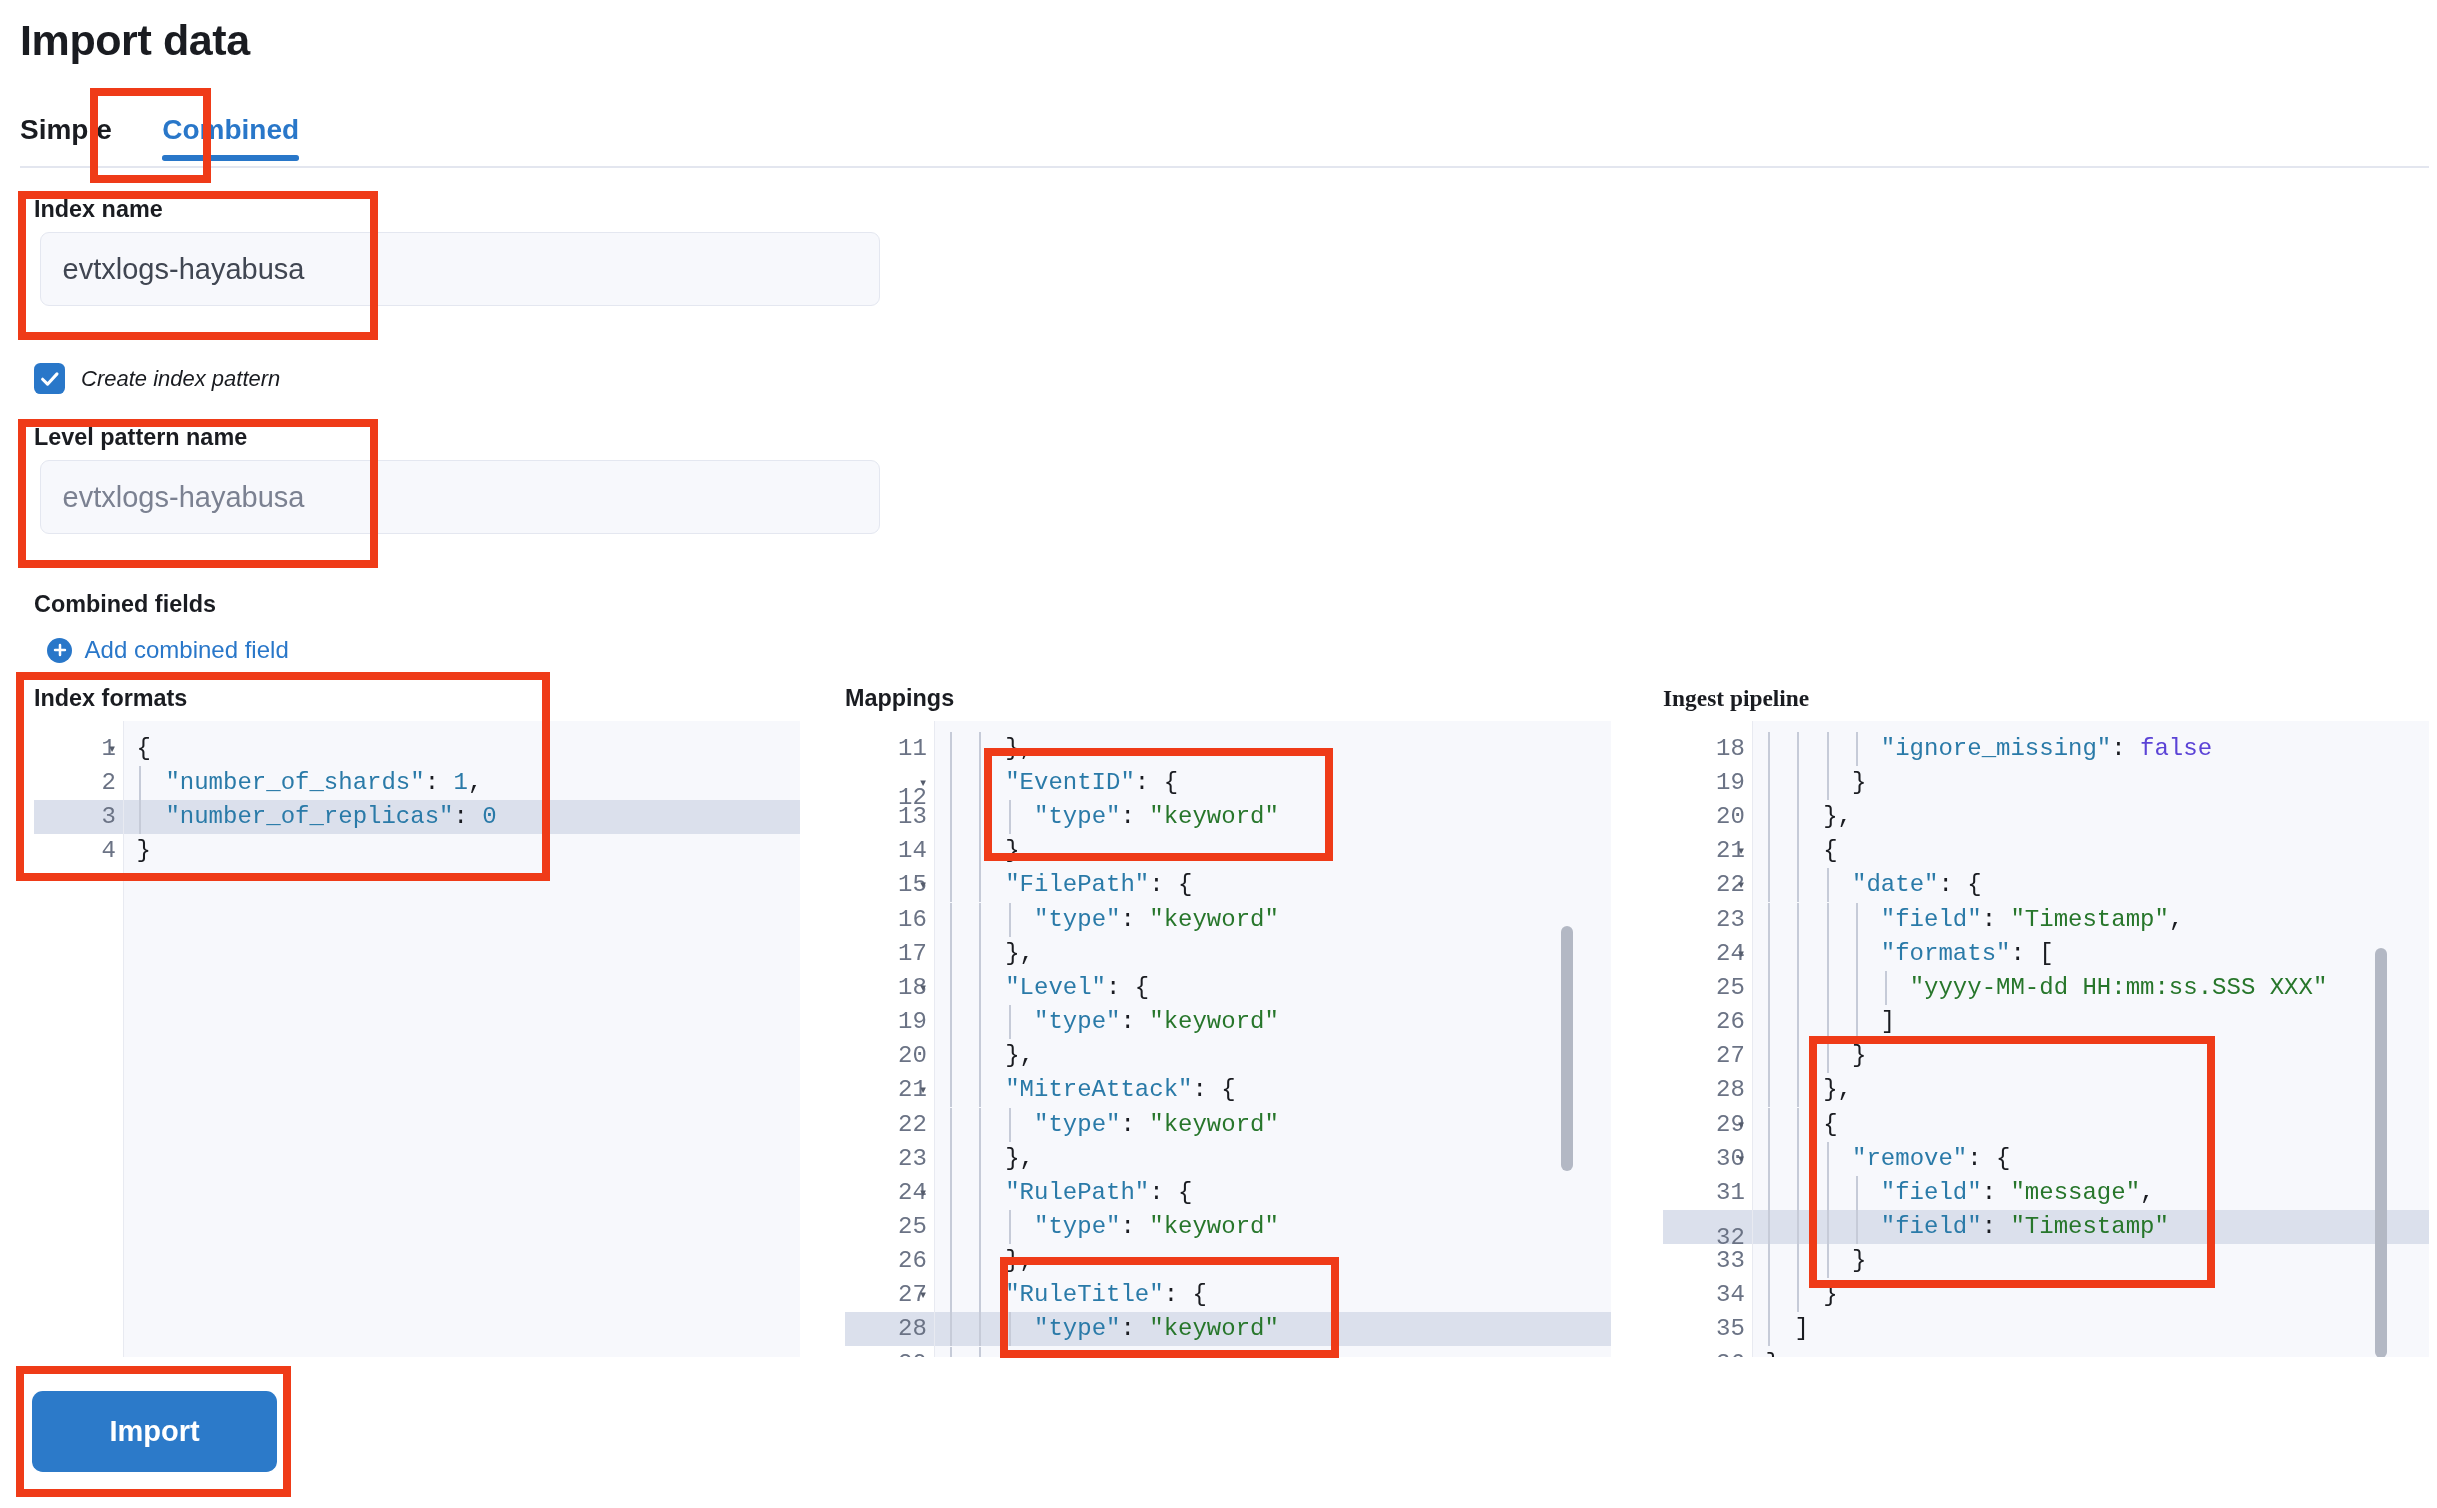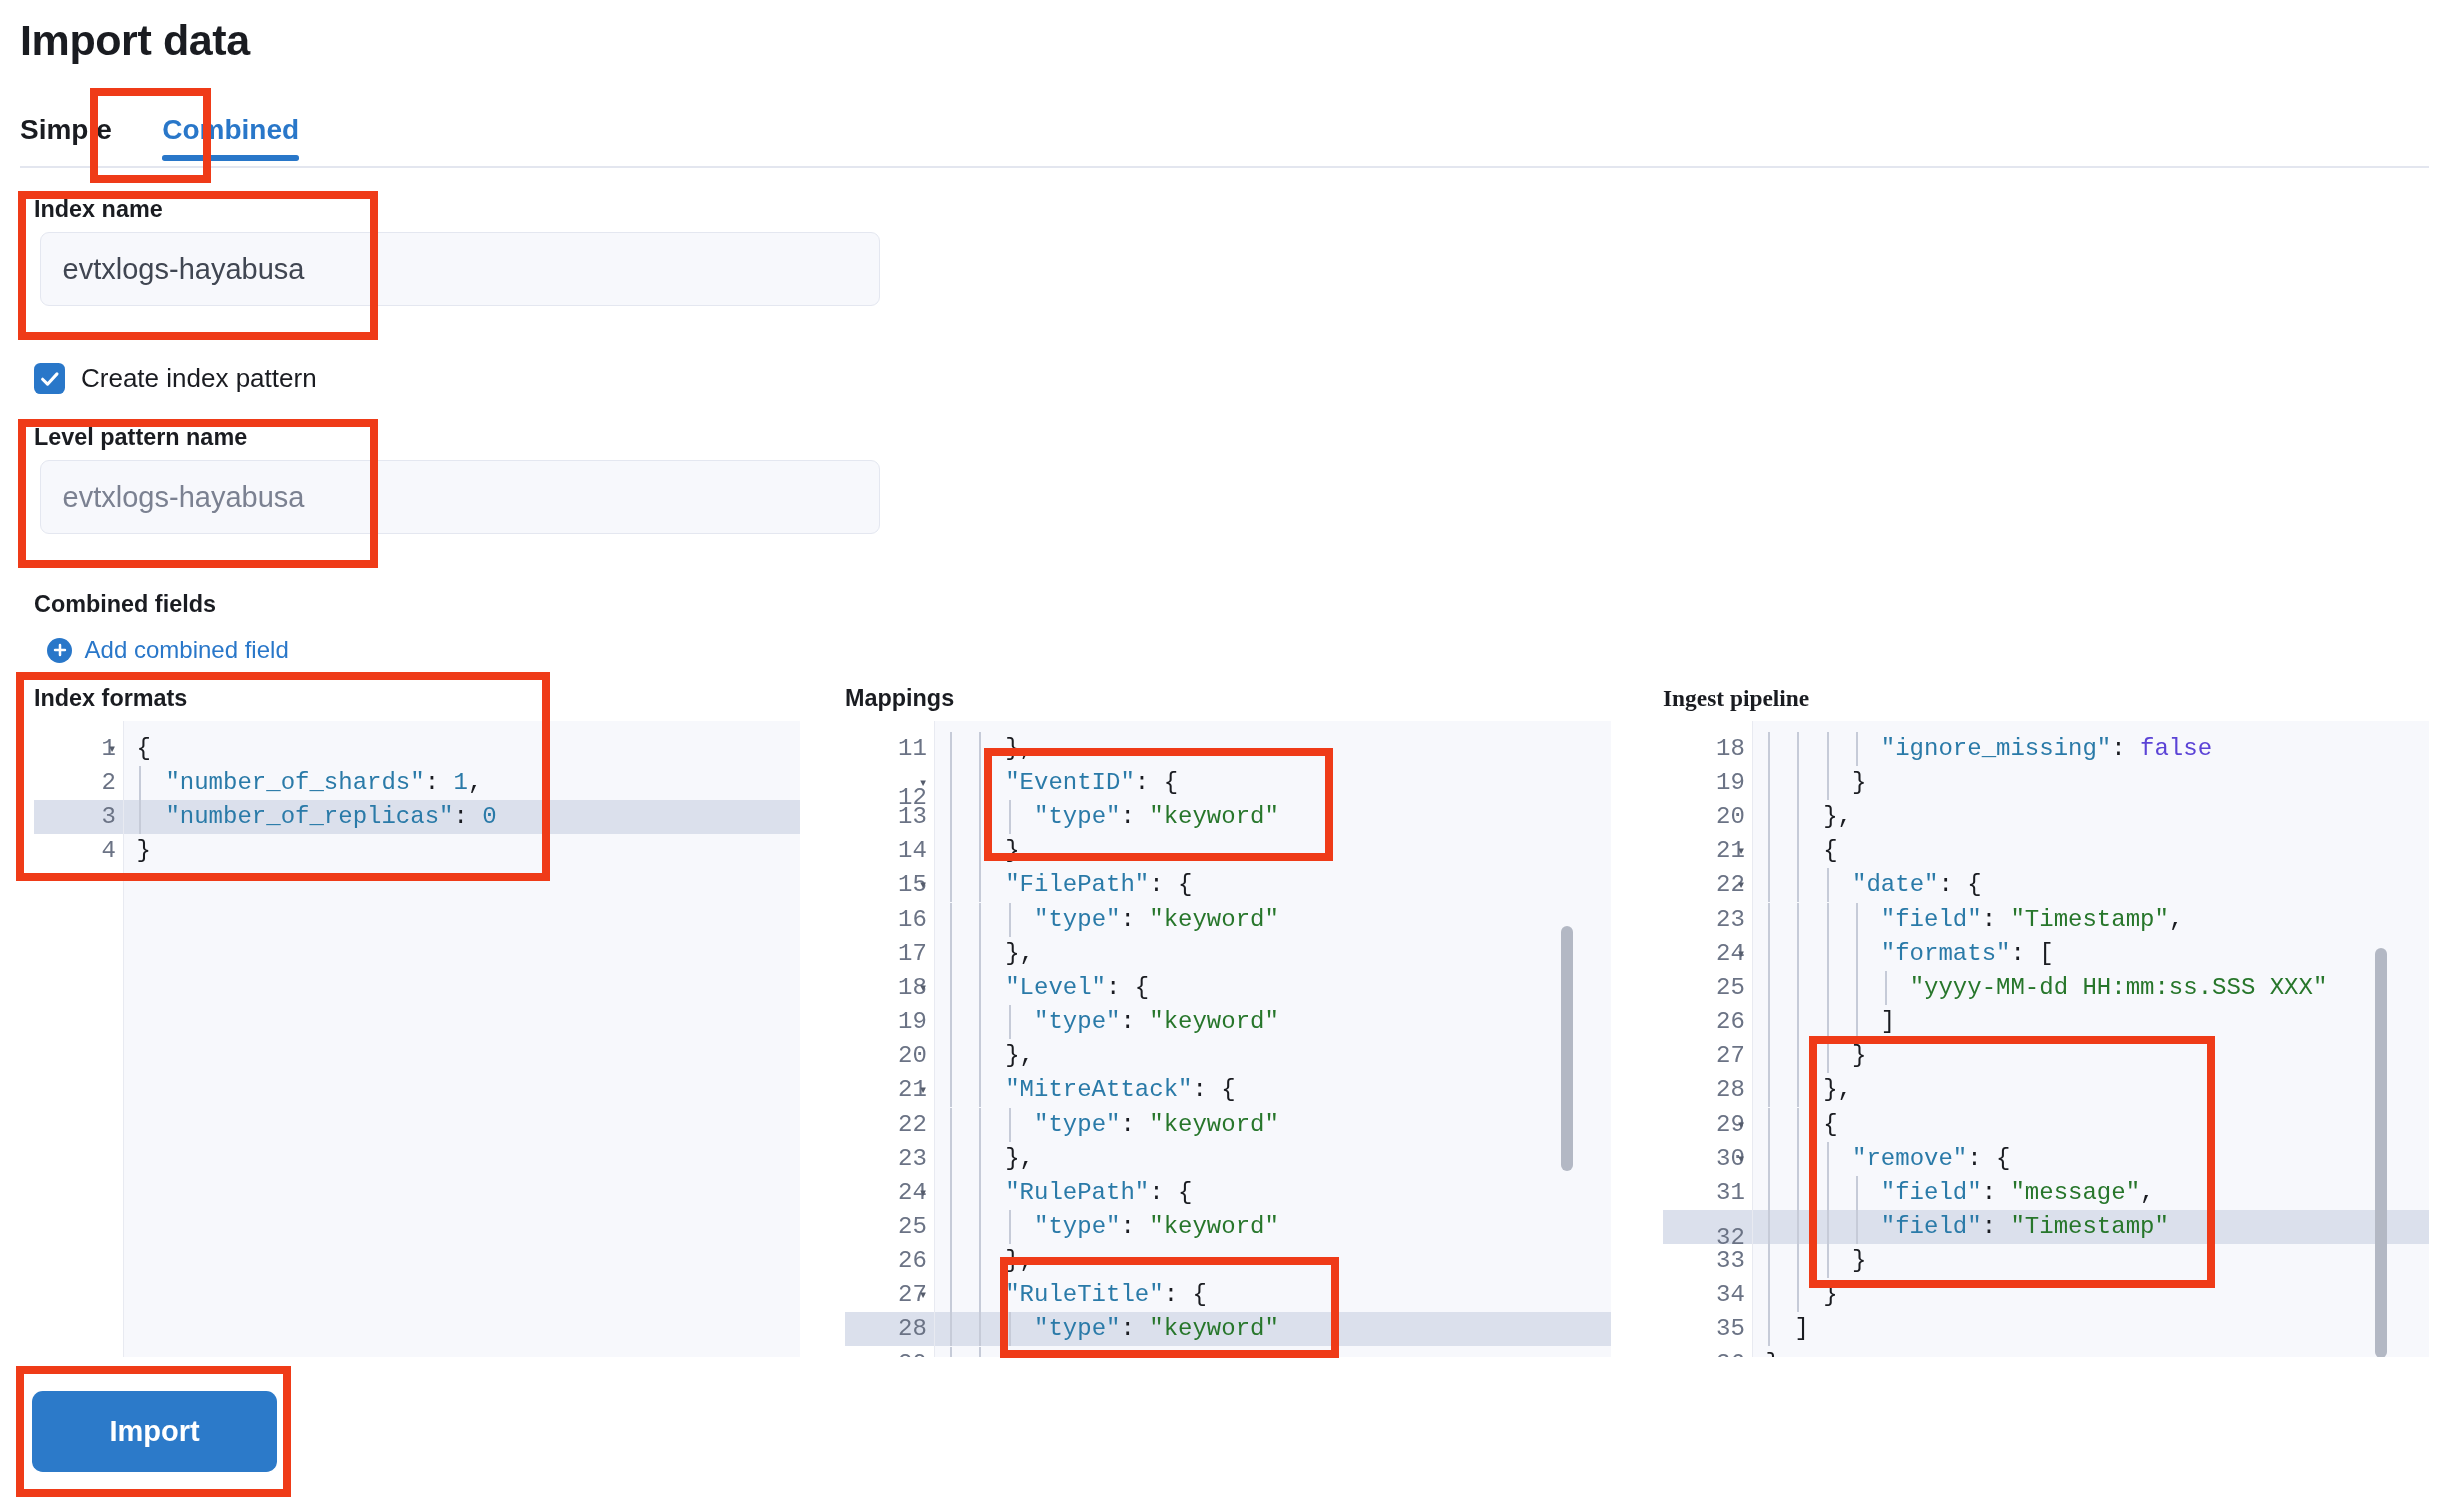--- a/index.html
+++ b/index.html
@@ -49,21 +49,21 @@
   }
   .text-input.placeholder{ color:#7b8191; }
 
   
   .checkbox-row{ position:absolute; left:34px; top:363px; display:flex; align-items:center; gap:16px; }
   .cb{
     width:31px; height:31px; border-radius:6.3px; background:#2977c9;
     display:flex; align-items:center; justify-content:center;
   }
   .cb svg{ display:block; }
-  .cb-label{ font-size:26px; color:#1a1c21; }
+  .cb-label{ font-size:22px; color:#1a1c21;font-style:italic; }
 
   
   .combined-title{ position:absolute; left:34px; top:591px; font-size:23.4px; font-weight:700; }
   .add-combined{
     position:absolute; left:47px; top:636px; display:flex; align-items:center; gap:12.6px;
     cursor:pointer;
   }
   .plus-icon{ width:25px; height:25px; border-radius:50%; background:#2977c9;
               display:flex; align-items:center; justify-content:center; }
   .add-combined-label{ font-size:24px; color:#2977c9; }

